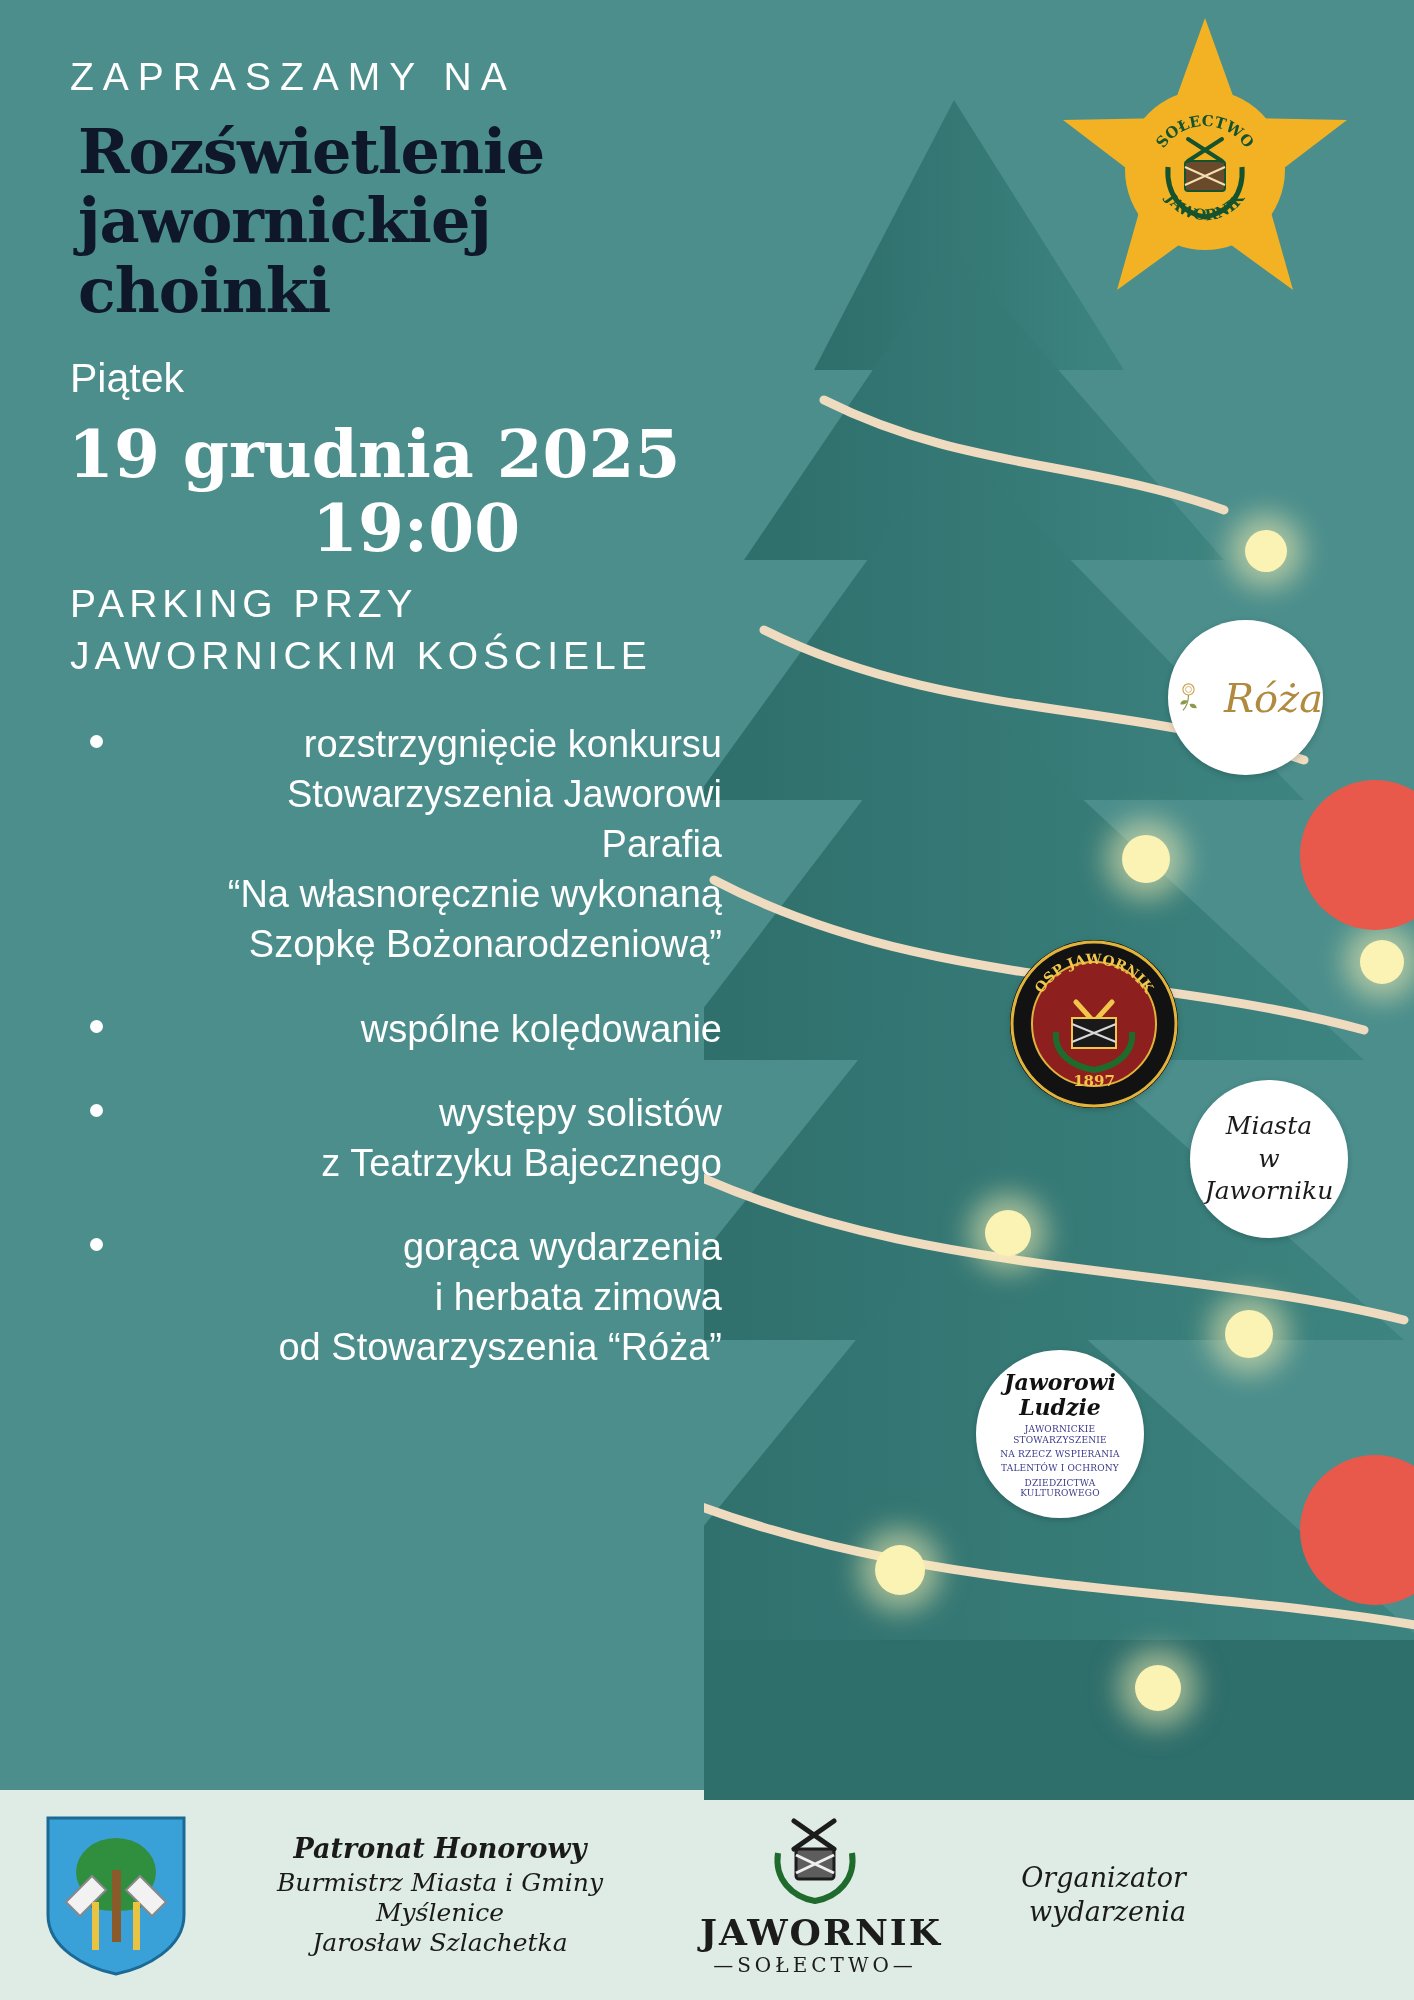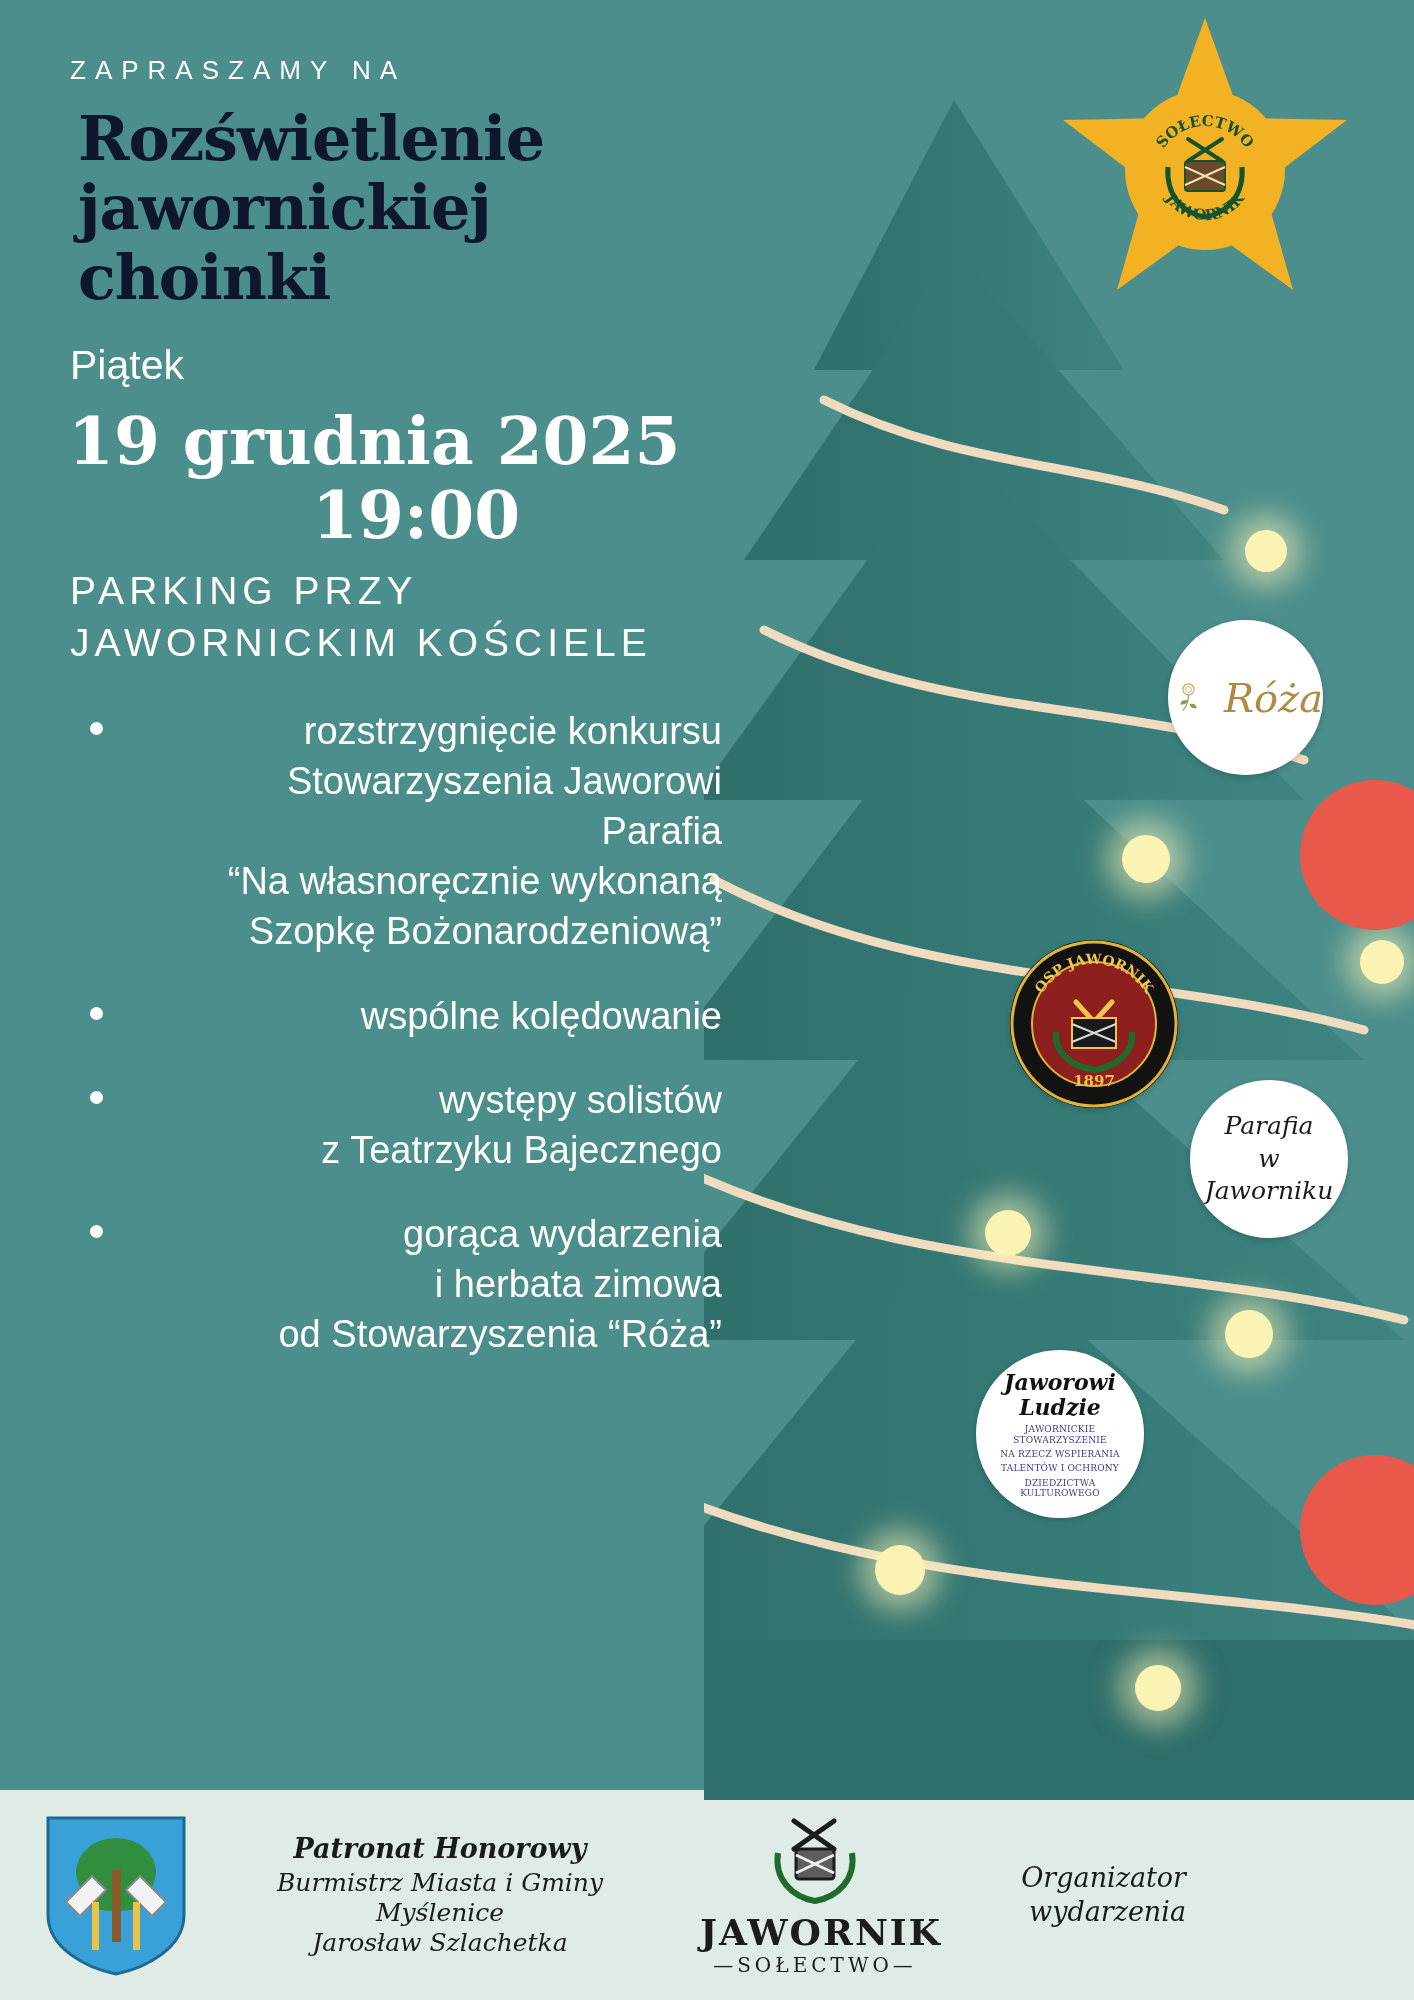--- a/index.html
+++ b/index.html
@@ -106,21 +106,21 @@
   
   .content {
     position: absolute;
     left: 0; top: 0;
     width: 860px;
     padding: 55px 0 0 62px;
     box-sizing: border-box;
   }
   .kicker {
     color: #ffffff;
-    font-size: 26px;
+    font-size: 39px;
     letter-spacing: 9px;
     font-weight: 400;
     margin: 0 0 18px 8px;
     font-family: "Liberation Sans", sans-serif;
   }
   .title {
     color: #0f172a;
     font-family: "DejaVu Serif", serif;
     font-weight: 700;
     font-size: 62px;
@@ -366,21 +366,21 @@
       <path d="M66 62 L84 82 L102 62" stroke="#f1c64b" stroke-width="5" fill="none" stroke-linecap="round"></path>
       <rect x="62" y="78" width="44" height="30" fill="#1a1a1a" stroke="#f1c64b" stroke-width="2"></rect>
       <path d="M62 84 L106 102 M62 102 L106 84" stroke="#d9d9d9" stroke-width="2"></path>
       <path d="M46 92 C 44 112, 60 126, 84 130 C 108 126, 124 112, 122 92" stroke="#1f6b2e" stroke-width="6" fill="none"></path>
       <text x="84" y="146" text-anchor="middle" font-family="DejaVu Serif, serif" font-size="15" font-weight="bold" fill="#f1c64b">1897</text>
     </svg>
   </div>
 
   <div class="orn orn-parafia">
     <div class="parafia-text">
-      <div>Parafia</div>
+      <div>Miasta</div>
       <div>w</div>
       <div>Jaworniku</div>
     </div>
   </div>
 
   <div class="orn orn-jaworowi">
     <div style="padding:0 12px;">
       <div class="jl-title">Jaworowi</div>
       <div class="jl-title">Ludzie</div>
       <div class="jl-sub">JAWORNICKIE STOWARZYSZENIE</div>

